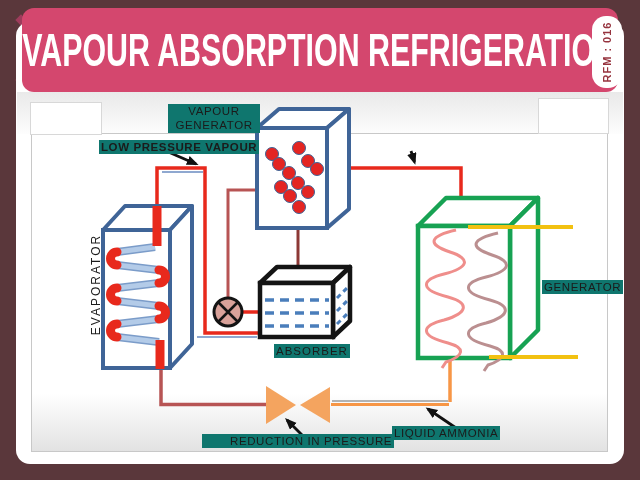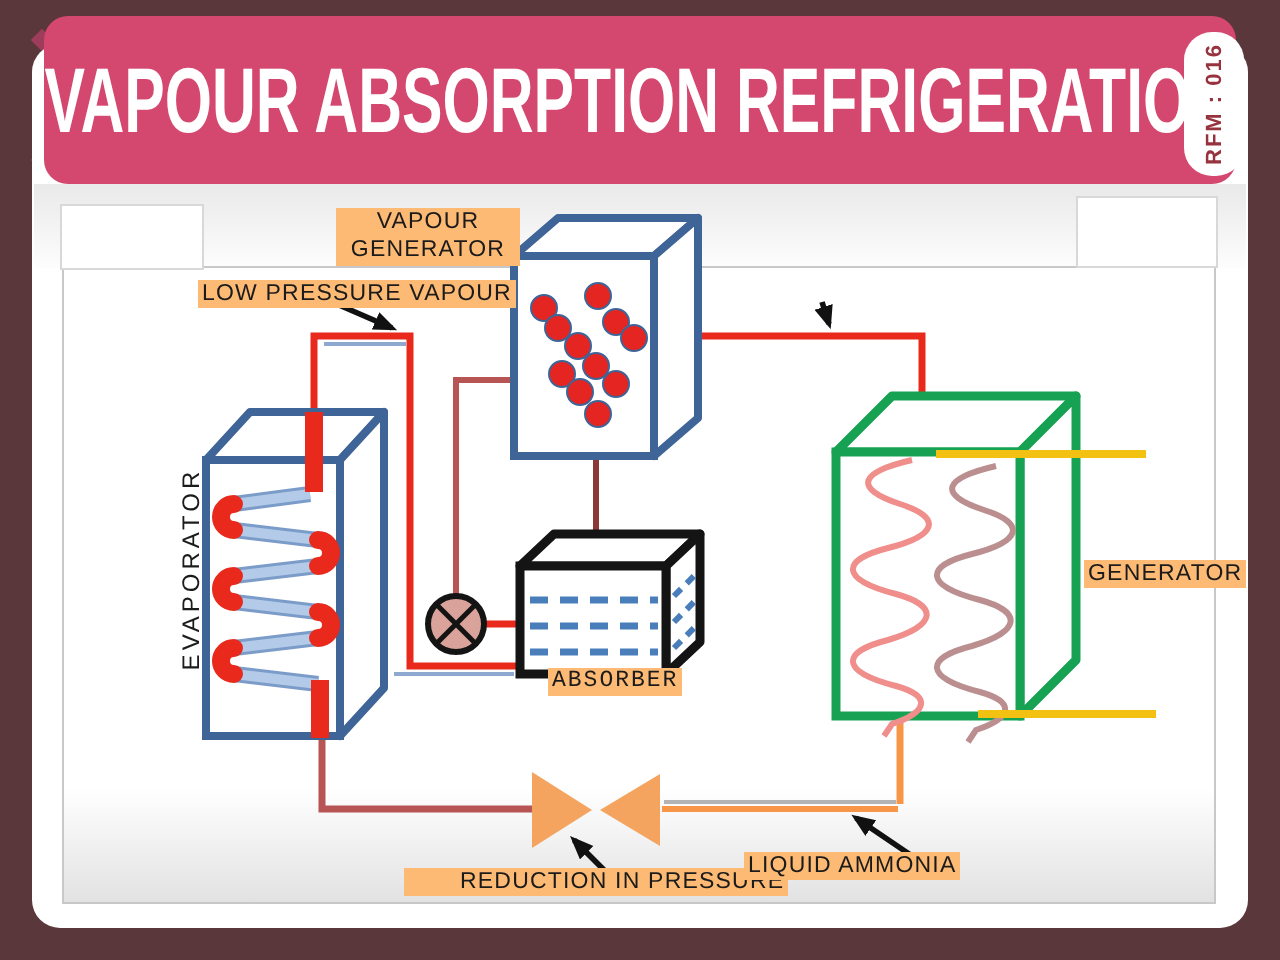--- a/index.html
+++ b/index.html
@@ -20,31 +20,31 @@
           display:flex;align-items:center;justify-content:center;}
   .banner-title{color:#ffffff;font-weight:bold;font-size:46px;white-space:nowrap;
                 transform:scaleX(0.66);transform-origin:50% 50%;letter-spacing:0px;}
   .badge{position:absolute;left:592px;top:16px;width:30px;height:72px;background:#ffffff;border-radius:14px;
          display:flex;align-items:center;justify-content:center;z-index:5;}
   .badge span{display:block;transform:rotate(-90deg);white-space:nowrap;color:#96333e;
               font-weight:bold;font-size:11px;letter-spacing:1px;}
   
   svg.diagram{position:absolute;left:0;top:0;width:640px;height:480px;pointer-events:none;}
   
-  .lbl{position:absolute;color:#1b1b1b;font-size:11.5px;letter-spacing:0.6px;background:#fdba74;
+  .lbl{position:absolute;color:#1b1b1b;font-size:11.5px;letter-spacing:0.6px;background:#0f766e;
        white-space:nowrap;line-height:1.25;padding:0 2px;}
   .lbl-generator{left:168px;top:104px;width:88px;text-align:center;white-space:pre-line;}
-  .lbl-lowp{left:99px;top:140px;}
+  .lbl-lowp{left:99px;top:140px;font-weight:bold;}
   .lbl-highp{left:363px;top:136px;}
   .lbl-evap{left:36px;top:277px;width:116px;height:15px;text-align:center;transform:rotate(-90deg);
             transform-origin:center;font-size:12px;letter-spacing:2px;background:transparent;}
-  .lbl-abs{left:274px;top:334px;letter-spacing:1px;font-family:Liberation Mono, monospace;}
+  .lbl-abs{left:274px;top:344px;letter-spacing:1px;}
   .lbl-cond{left:542px;top:280px;}
   .lbl-red{left:202px;top:434px;padding-left:28px;}
-  .lbl-liq{left:372px;top:426px;}
+  .lbl-liq{left:392px;top:426px;}
 </style>
 </head>
 <body>
 
 <div class="stage">
 
   <div class="curl" style="left:17px;top:16px;"></div>
   <div class="curl" style="left:17px;top:76px;"></div>
 
   <div class="slide"></div>

